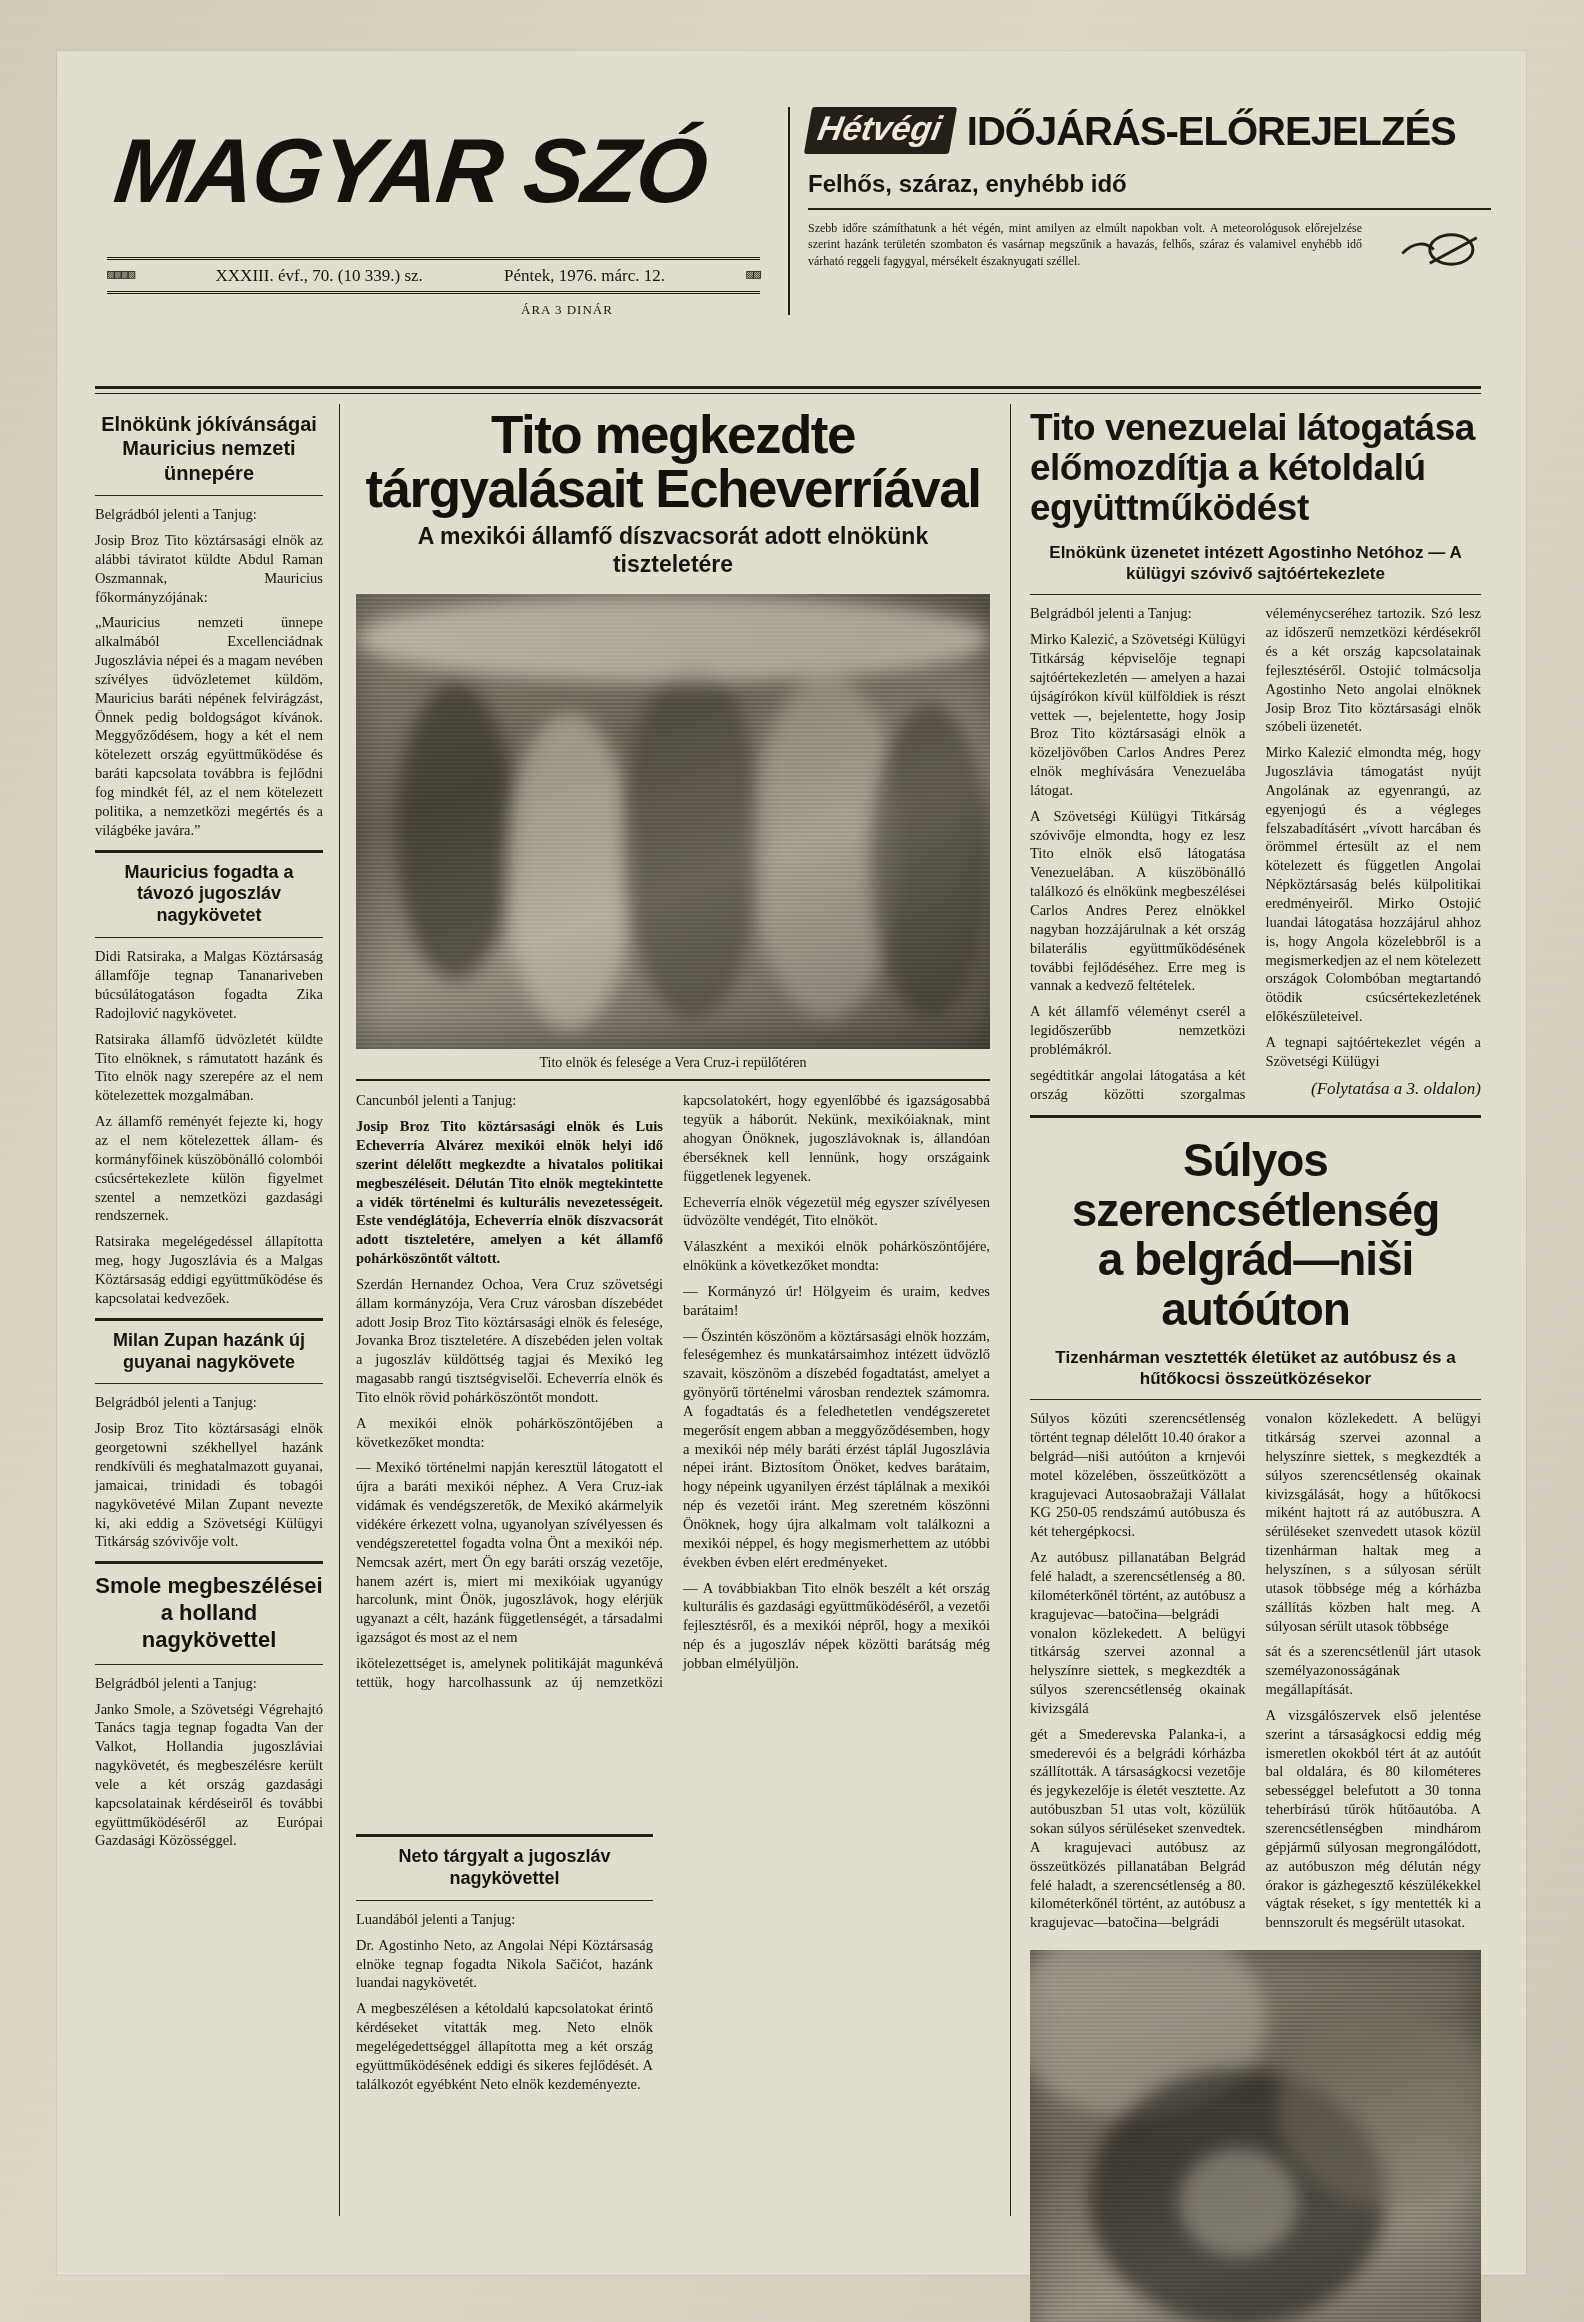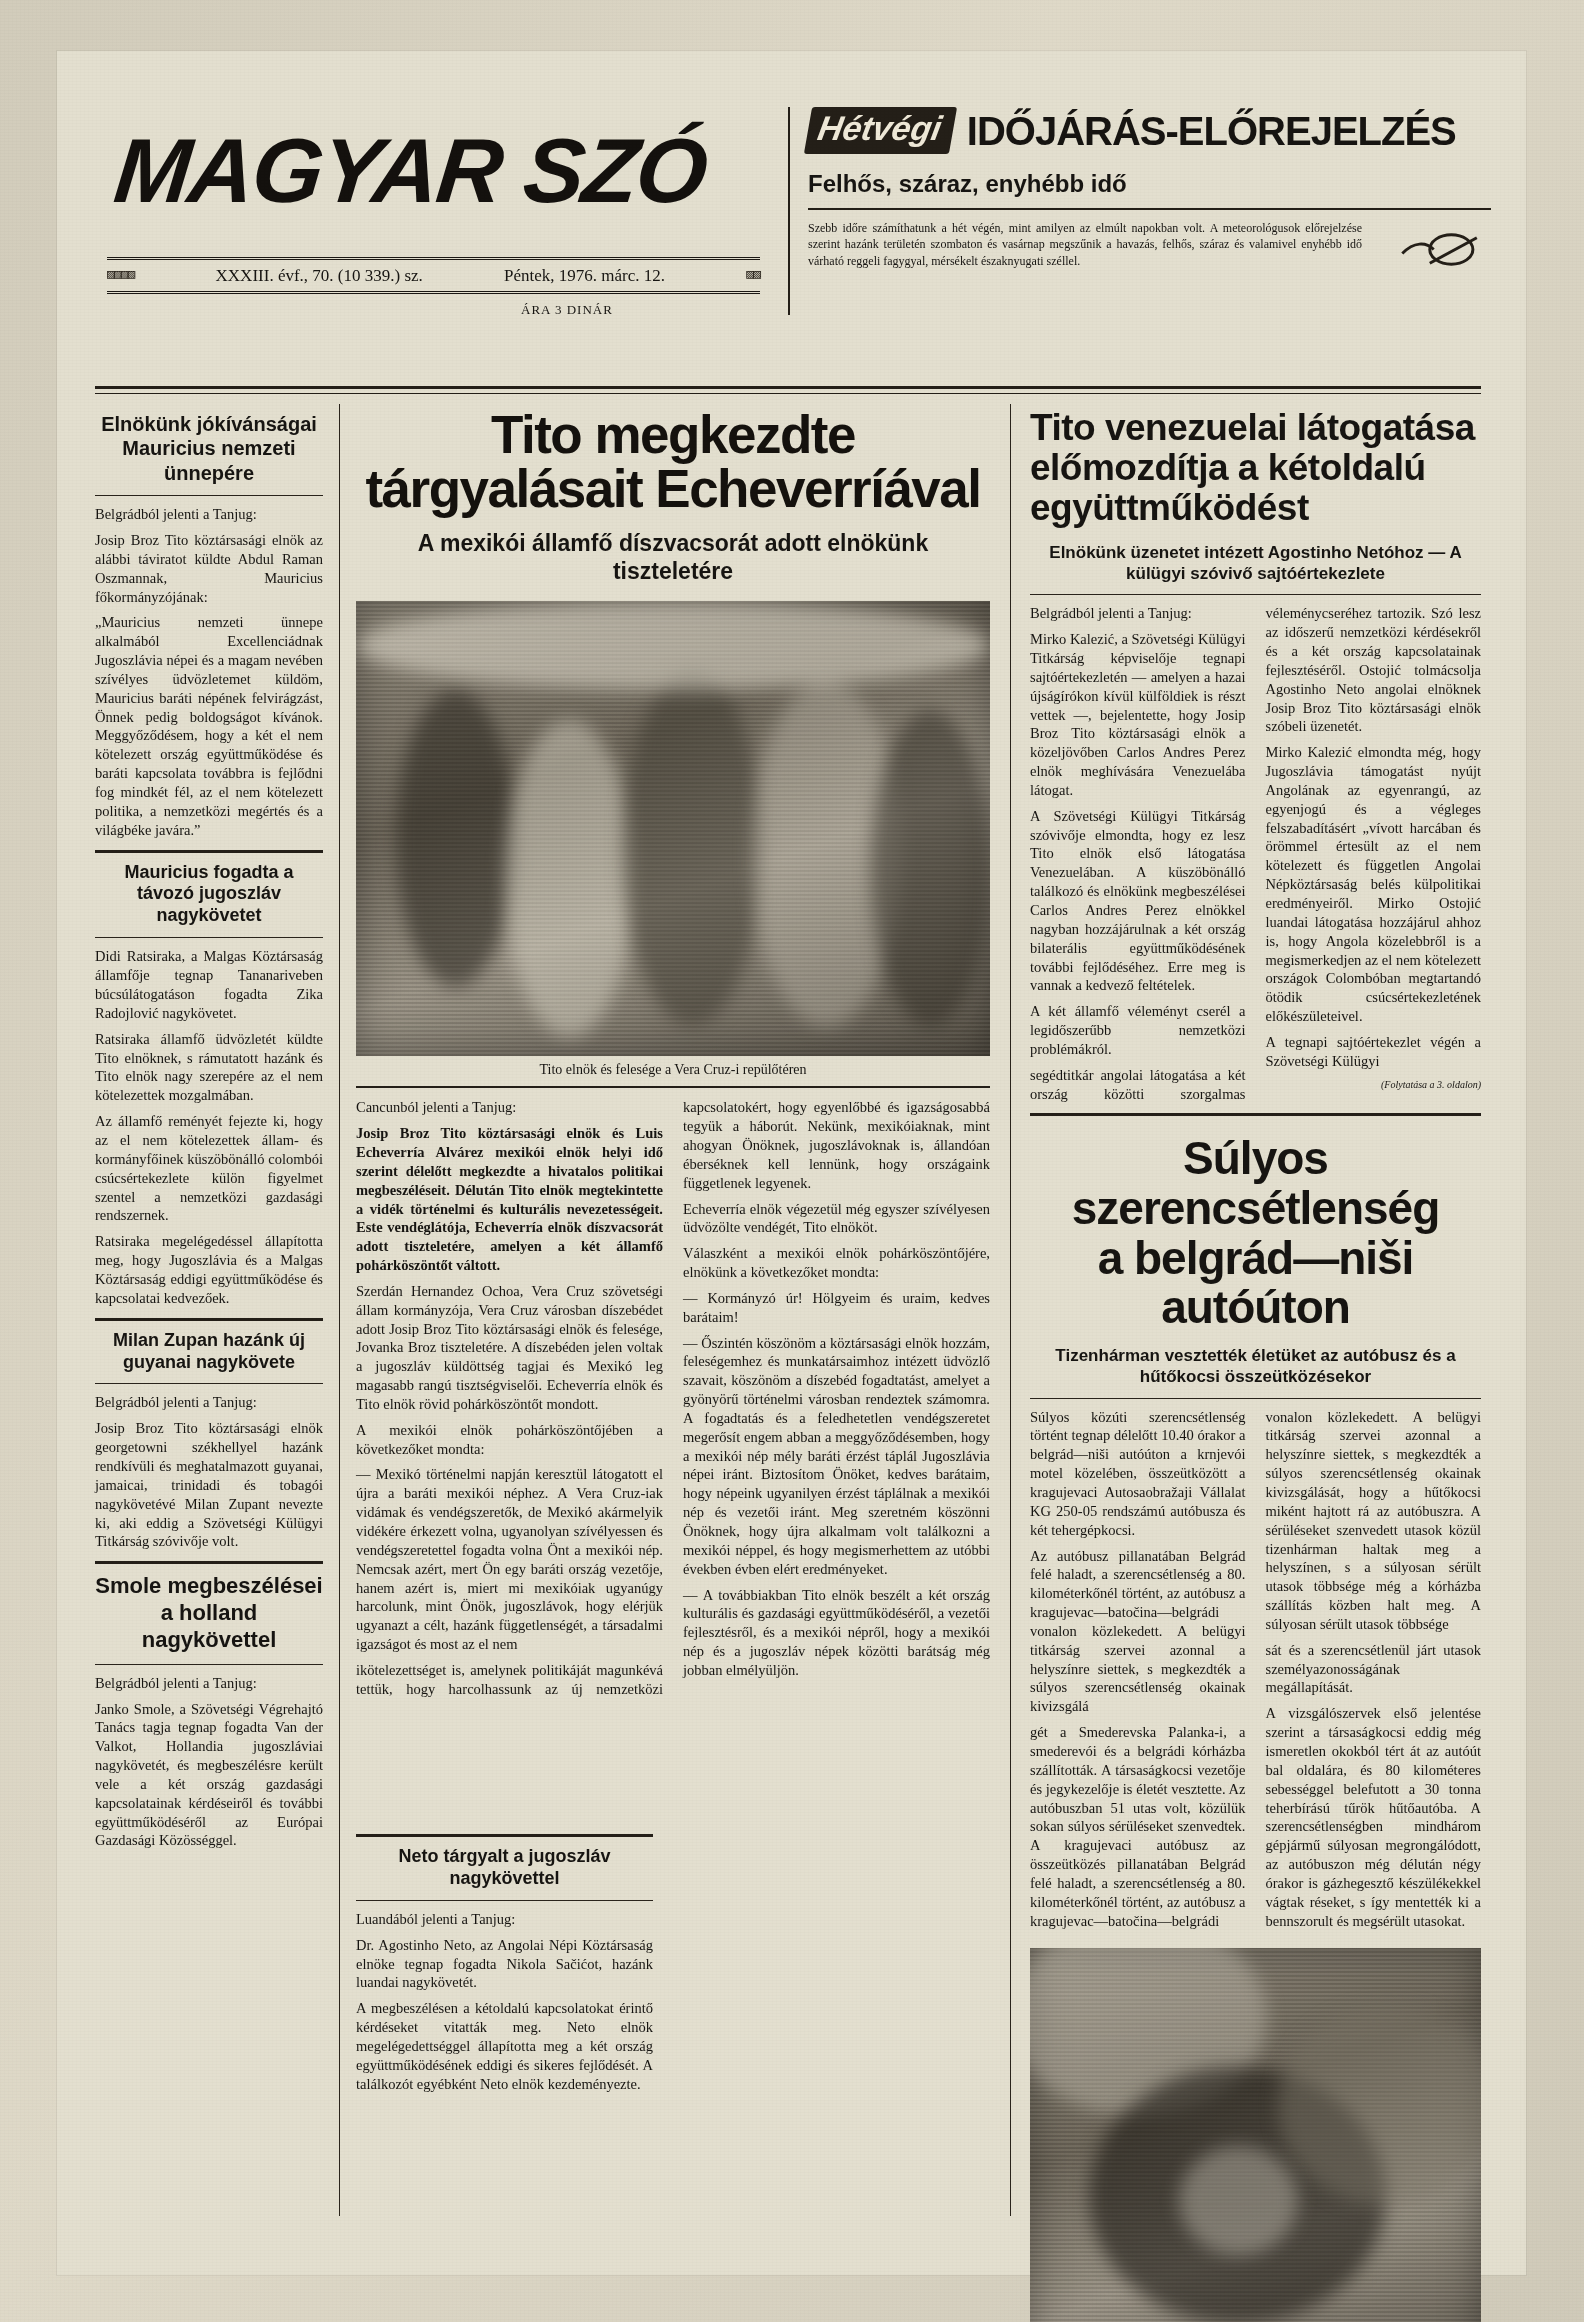--- a/index.html
+++ b/index.html
@@ -106,21 +106,21 @@
   .body.small{font-size:14.5px;line-height:1.3;}
   .hr-thin{border-top:1px solid #2a241c;margin:10px 0 9px 0;}
   .hr-thick{border-top:3px solid #241f18;margin:10px 0 9px 0;}
   .bigheadline{
     font-family:"Liberation Sans",sans-serif;font-weight:bold;
     font-size:53px;line-height:1.02;letter-spacing:-1.5px;text-align:center;
     color:#15120e;
   }
   .subheadline{
     font-family:"Liberation Sans",sans-serif;font-weight:bold;
-    font-size:23px;line-height:1.2;text-align:center;margin-top:14px;
+    font-size:23px;line-height:1.2;text-align:center;margin-top:7px;
   }
   .photo{
     background:
       repeating-linear-gradient(0deg, rgba(0,0,0,.10) 0 2px, rgba(255,255,255,.04) 2px 4px),
       linear-gradient(160deg,#8d8678 0%,#6d6659 35%,#9b9486 60%,#565045 100%);
     position:relative;overflow:hidden;
     box-shadow:inset 0 0 40px rgba(0,0,0,.35);
   }
   .photo .blob{position:absolute;border-radius:50%;filter:blur(9px);}
   .caption{
@@ -132,21 +132,21 @@
   }
   .headline-c{
     font-family:"Liberation Sans",sans-serif;font-weight:bold;
     font-size:46px;line-height:1.08;text-align:center;letter-spacing:-1px;
   }
   .kicker{
     font-family:"Liberation Sans",sans-serif;font-weight:bold;font-size:17px;
     text-align:center;line-height:1.25;
   }
   .twocol{column-count:2;column-gap:20px;}
-  .cont{font-style:italic;text-align:right;font-size:10px;}
+  .cont{font-style:italic;text-align:right;font-size:17px;}
 </style>
 </head>
 <body>
 
 <div class="page">
   <div class="paper"></div>
 
   <div class="masthead">
     <div class="ghost"></div>
     <div class="logo">MAGYAR SZÓ</div>

